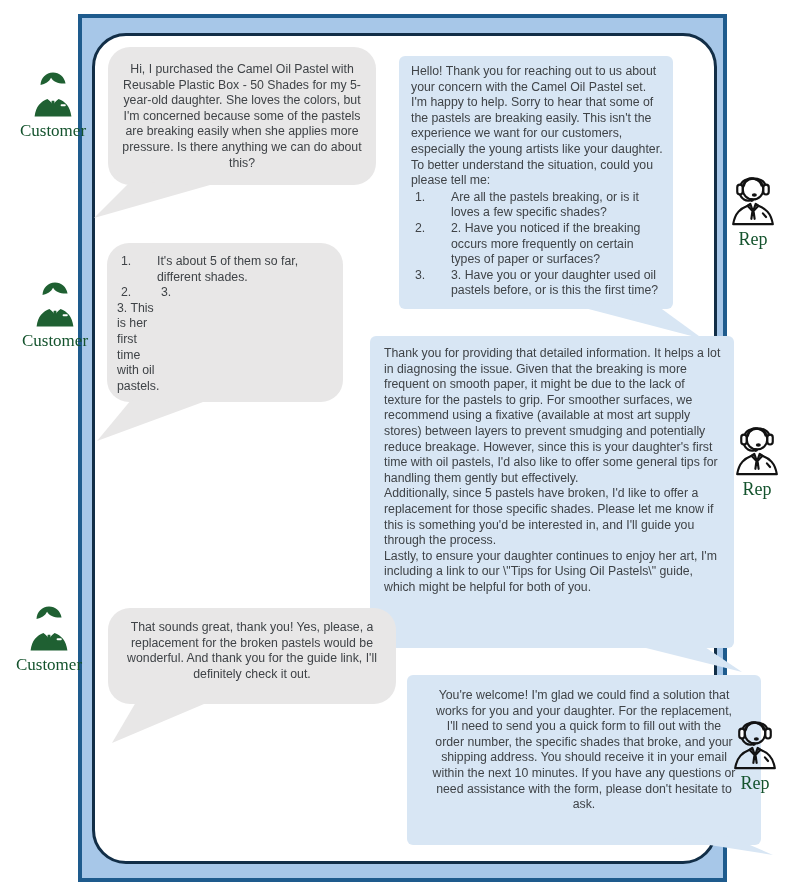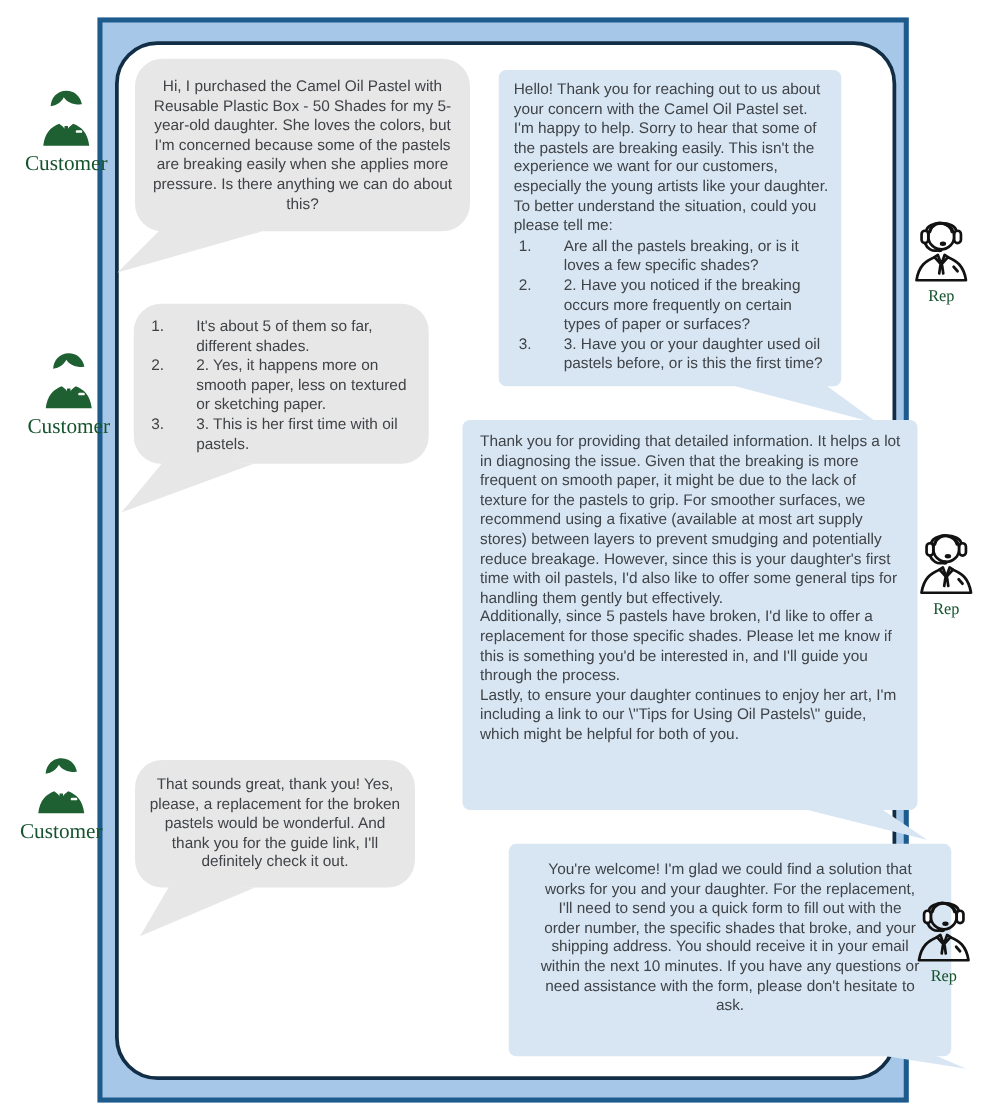--- a/index.html
+++ b/index.html
@@ -33,33 +33,33 @@
   .numlist .num{padding-left:4px;}
   
   .b1{left:108px;top:47px;width:268px;min-height:138px;padding:15px 12px 10px;}
   .b1 .tail{left:-20px;bottom:-36px;}
   .b2{left:399px;top:56px;width:274px;min-height:242px;padding:8px 10px 10px 12px;}
   .b2 .tail{right:-34px;bottom:-34px;}
   .b3{left:107px;top:243px;width:236px;min-height:123px;padding:10px 8px 8px 10px;}
   .b3 .tail{left:-16px;bottom:-42px;}
   .b4{left:370px;top:336px;width:364px;min-height:312px;padding:10px 12px 10px 14px;}
   .b4 .tail{right:-12px;bottom:-28px;}
-  .b5{left:108px;top:608px;width:224px;min-height:96px;padding:12px 10px;}
+  .b5{left:108px;top:608px;width:288px;min-height:96px;padding:12px 10px;}
   .b5 .tail{left:-8px;bottom:-42px;}
   .b6{left:407px;top:675px;width:354px;min-height:170px;padding:13px 24px;}
   .b6 .tail{right:-16px;bottom:-18px;}
   
   .avatar{
     position:absolute;display:flex;flex-direction:column;align-items:center;z-index:3;
   }
   .avatar-label{
     font-family:"Liberation Serif", serif;color:#14532d;margin-top:1px;white-space:nowrap;
   }
   .customer .avatar-label{font-size:17px;}
-  .rep .avatar-label{font-size:13px;}
+  .rep .avatar-label{font-size:18px;}
   .av-c1{left:14px;top:70px;width:78px;}
   .av-c2{left:16px;top:280px;width:78px;}
   .av-c3{left:10px;top:604px;width:78px;}
   .av-r1{left:718px;top:170px;width:70px;}
   .av-r2{left:722px;top:420px;width:70px;}
   .av-r3{left:720px;top:714px;width:70px;}
   .cust-icon{fill:var(--icon-green);}
   .rep-icon{stroke:var(--icon-ink);fill:none;stroke-width:2.4;stroke-linecap:round;stroke-linejoin:round;}
 </style>
 </head>
@@ -88,21 +88,20 @@
   <svg class="tail" width="138" height="42">
       <polygon points="8,5 86,3 134,38"></polygon>
     </svg>
 </div>
 
 <div class="bubble gray b3">
   <div class="numlist">
     <span class="num">1.</span>
     <span>It's about 5 of them so far, different shades.</span>
     <span class="num">2.</span>
-    <span>2. Yes, it happens more on smooth paper, less on textured or sketching paper.</span>
     <span class="num">3.</span>
     <span>3. This is her first time with oil pastels.</span>
   </div>
   <svg class="tail" width="120" height="48">
       <polygon points="40,4 112,6 6,45"></polygon>
     </svg>
 </div>
 
 <div class="bubble blue b4">
   <p>Thank you for providing that detailed information. It helps a lot in diagnosing the issue. Given that the breaking is more frequent on smooth paper, it might be due to the lack of texture for the pastels to grip. For smoother surfaces, we recommend using a fixative (available at most art supply stores) between layers to prevent smudging and potentially reduce breakage. However, since this is your daughter's first time with oil pastels, I'd also like to offer some general tips for handling them gently but effectively.</p>

